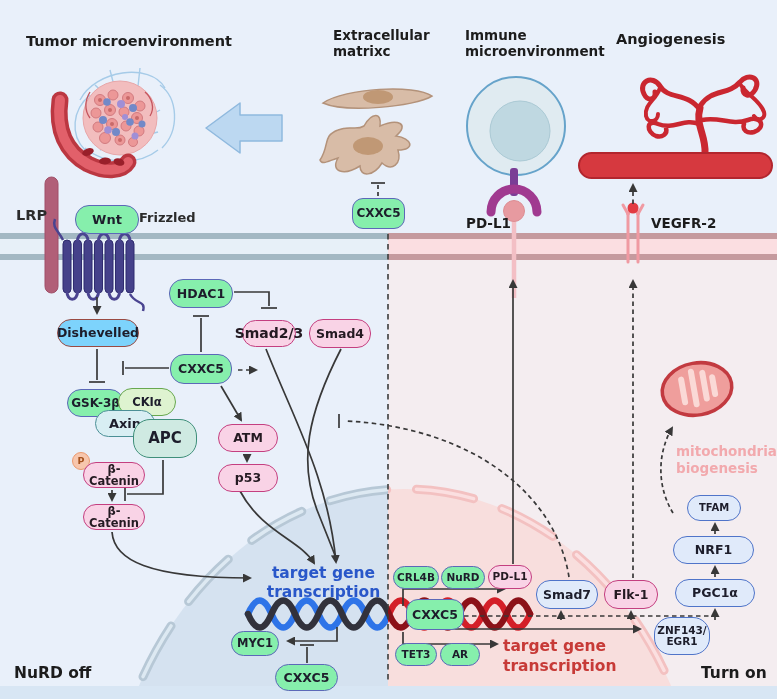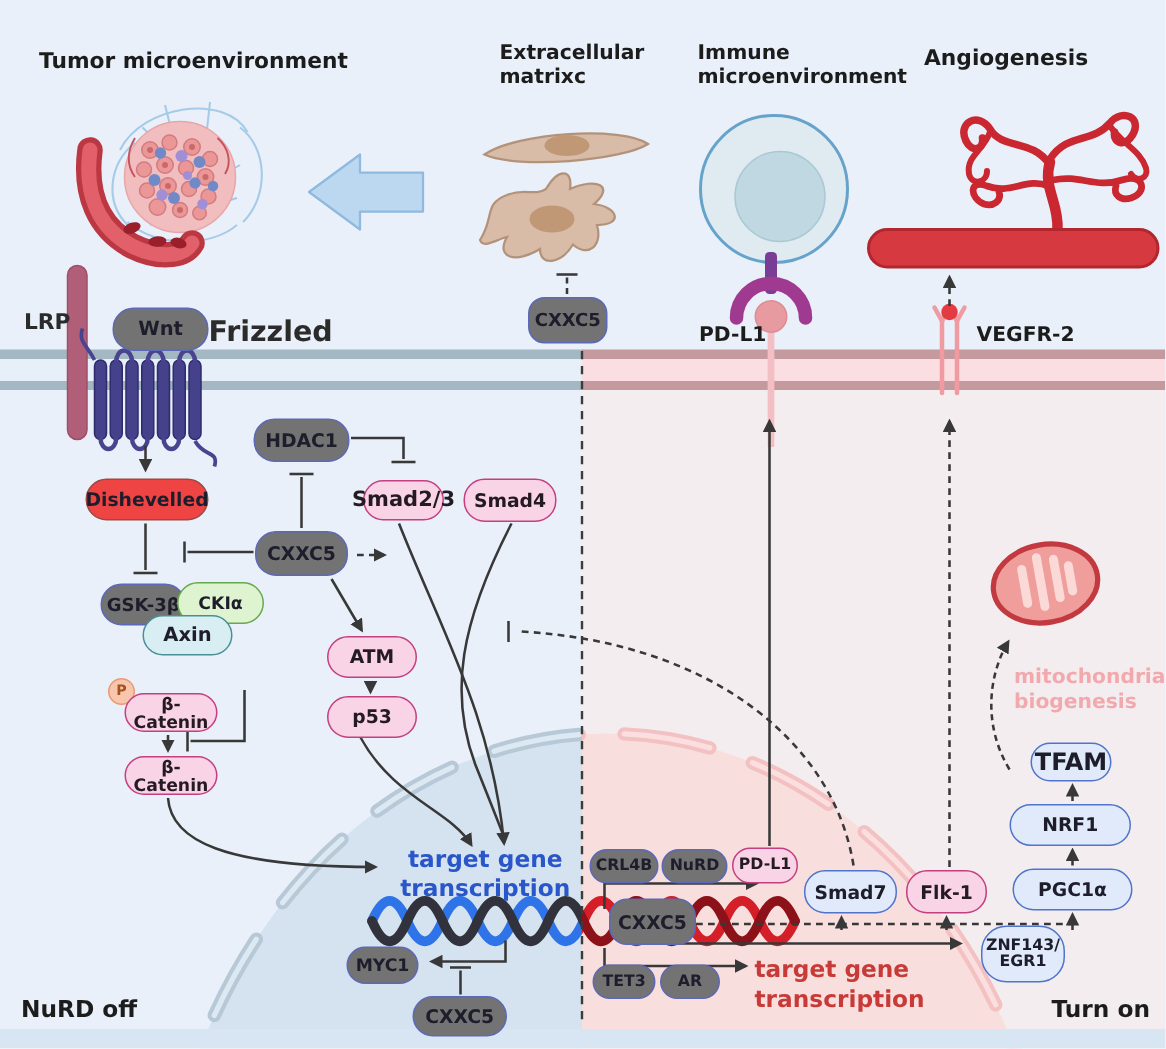--- a/index.html
+++ b/index.html
@@ -4,24 +4,24 @@
 <style>
   html,body{margin:0;padding:0;}
   body{font-family:"DejaVu Sans","Liberation Sans",sans-serif;}
   #stage{position:relative;width:777px;height:699px;background:#e9f0fa;overflow:hidden;}
   .bg{position:absolute;z-index:0;}
   .layer1{position:absolute;left:0;top:0;z-index:1;}
   .layer2{position:absolute;left:0;top:0;z-index:2;pointer-events:none;}
   .pill{position:absolute;z-index:3;display:flex;align-items:center;justify-content:center;
         border-radius:14px;border:1.6px solid #5c68b8;background:#e8eafa;color:#1d1d2b;
         font-weight:bold;line-height:1.05;text-align:center;box-sizing:border-box;}
-  .lav {background:#737373;border-color:#5c68b8;}
+  .lav {background:#86efac;border-color:#5c68b8;}
   .lavb{background:#e0eafa;border-color:#4f74c9;}
   .pink{background:#f9d3e6;border-color:#c43f80;color:#241a22;}
-  .mint{background:#ef4444;border-color:#9a4a42;}
+  .mint{background:#7dd3fc;border-color:#9a4a42;}
   .green{background:#def3d0;border-color:#68a84f;}
   .cyan{background:#d8eef3;border-color:#4b8f96;}
   .teal{background:#cfeae2;border-color:#3f8f7a;}
   .badge{border-radius:50%;background:#f7c6ad;border-color:#eb9a70;color:#a5521f;}
   .lbl{position:absolute;z-index:3;color:#1c1c1c;font-weight:bold;white-space:nowrap;}
   .txt2{position:absolute;z-index:3;font-weight:bold;}
 </style>
 </head>
 <body>
 
@@ -281,36 +281,37 @@
     <div>microenvironment</div>
   </div>
   <div class="txt2" style="left:333px;top:27px;font-size:13.5px;line-height:16px;color:#1c1c1c;">
     <div>Extracellular</div>
     <div>matrixc</div>
   </div>
   <div class="lbl" style="left:616px;top:31px;font-size:14.5px;">Angiogenesis</div>
 
   <div class="lbl" style="left:16px;top:207px;font-size:14.5px;color:#2b2b2b;">LRP</div>
   <div class="pill lav" style="left:75px;top:205px;width:64px;height:29px;font-size:13px;">Wnt</div>
-  <div class="lbl" style="left:139px;top:210px;font-size:19px;color:#2b2b2b;">Frizzled</div>
+  <div class="lbl" style="left:139px;top:210px;font-size:13px;color:#2b2b2b;">Frizzled</div>
   <div class="pill lav" style="left:352px;top:198px;width:53px;height:31px;font-size:12px;border-radius:11px;">CXXC5</div>
   <div class="lbl" style="left:466px;top:215px;font-size:13.5px;">PD-L1</div>
   <div class="lbl" style="left:651px;top:215px;font-size:13.5px;">VEGFR-2</div>
 
   <div class="pill lav" style="left:169px;top:279px;width:64px;height:29px;font-size:12.5px;">HDAC1</div>
   <div class="pill lav" style="left:170px;top:354px;width:62px;height:30px;font-size:12.5px;">CXXC5</div>
   <div class="pill pink" style="left:242px;top:320px;width:54px;height:27px;font-size:14px;">Smad2/3</div>
   <div class="pill pink" style="left:309px;top:319px;width:62px;height:29px;font-size:12.5px;">Smad4</div>
   <div class="pill pink" style="left:218px;top:424px;width:60px;height:28px;font-size:12.5px;">ATM</div>
   <div class="pill pink" style="left:218px;top:464px;width:60px;height:28px;font-size:12.5px;">p53</div>
 
   <div class="pill mint" style="left:57px;top:319px;width:82px;height:28px;font-size:12.5px;">Dishevelled</div>
   <div class="pill lav" style="left:67px;top:389px;width:57px;height:28px;font-size:12px;">GSK-3β</div>
   <div class="pill green" style="left:118px;top:388px;width:58px;height:28px;font-size:11.5px;">CKIα</div>
   <div class="pill cyan" style="left:95px;top:410px;width:60px;height:27px;font-size:13px;">Axin</div>
+  <div class="pill teal" style="left:133px;top:419px;width:64px;height:39px;font-size:15px;border-radius:17px;">APC</div>
   <div class="pill badge" style="left:72px;top:452px;width:18px;height:18px;font-size:9.5px;">P</div>
   <div class="pill pink" style="left:83px;top:462px;width:62px;height:26px;font-size:11.5px;">β-Catenin</div>
   <div class="pill pink" style="left:83px;top:504px;width:62px;height:26px;font-size:11.5px;">β-Catenin</div>
 
   <div class="txt2" style="left:266px;top:564px;width:115px;text-align:center;font-size:15.5px;line-height:19px;color:#2957c9;">
     <div>target gene</div>
     <div>transcription</div>
   </div>
   <div class="pill lav" style="left:231px;top:631px;width:48px;height:25px;font-size:11.5px;">MYC1</div>
   <div class="pill lav" style="left:275px;top:664px;width:63px;height:27px;font-size:12.5px;">CXXC5</div>
@@ -327,21 +328,21 @@
   </div>
   <div class="pill lavb" style="left:654px;top:617px;width:56px;height:38px;font-size:10.5px;border-radius:17px;flex-direction:column;">
     <div>ZNF143/</div>
     <div>EGR1</div>
   </div>
 
   <div class="pill lavb" style="left:536px;top:580px;width:62px;height:29px;font-size:12.5px;">Smad7</div>
   <div class="pill pink" style="left:604px;top:580px;width:54px;height:29px;font-size:12.5px;">Flk-1</div>
   <div class="pill lavb" style="left:675px;top:579px;width:80px;height:28px;font-size:12.5px;">PGC1α</div>
   <div class="pill lavb" style="left:673px;top:536px;width:81px;height:28px;font-size:12.5px;">NRF1</div>
-  <div class="pill lavb" style="left:687px;top:495px;width:54px;height:26px;font-size:16px;">TFAM</div>
+  <div class="pill lavb" style="left:687px;top:495px;width:54px;height:26px;font-size:10px;">TFAM</div>
   <div class="txt2" style="left:676px;top:443px;font-size:13.5px;line-height:17px;color:#f2a9ad;">
     <div>mitochondrial</div>
     <div>biogenesis</div>
   </div>
 
   <div class="lbl" style="left:14px;top:664px;font-size:15.5px;">NuRD off</div>
   <div class="lbl" style="left:701px;top:664px;font-size:15.5px;">Turn on</div>
 
 </div>
 

